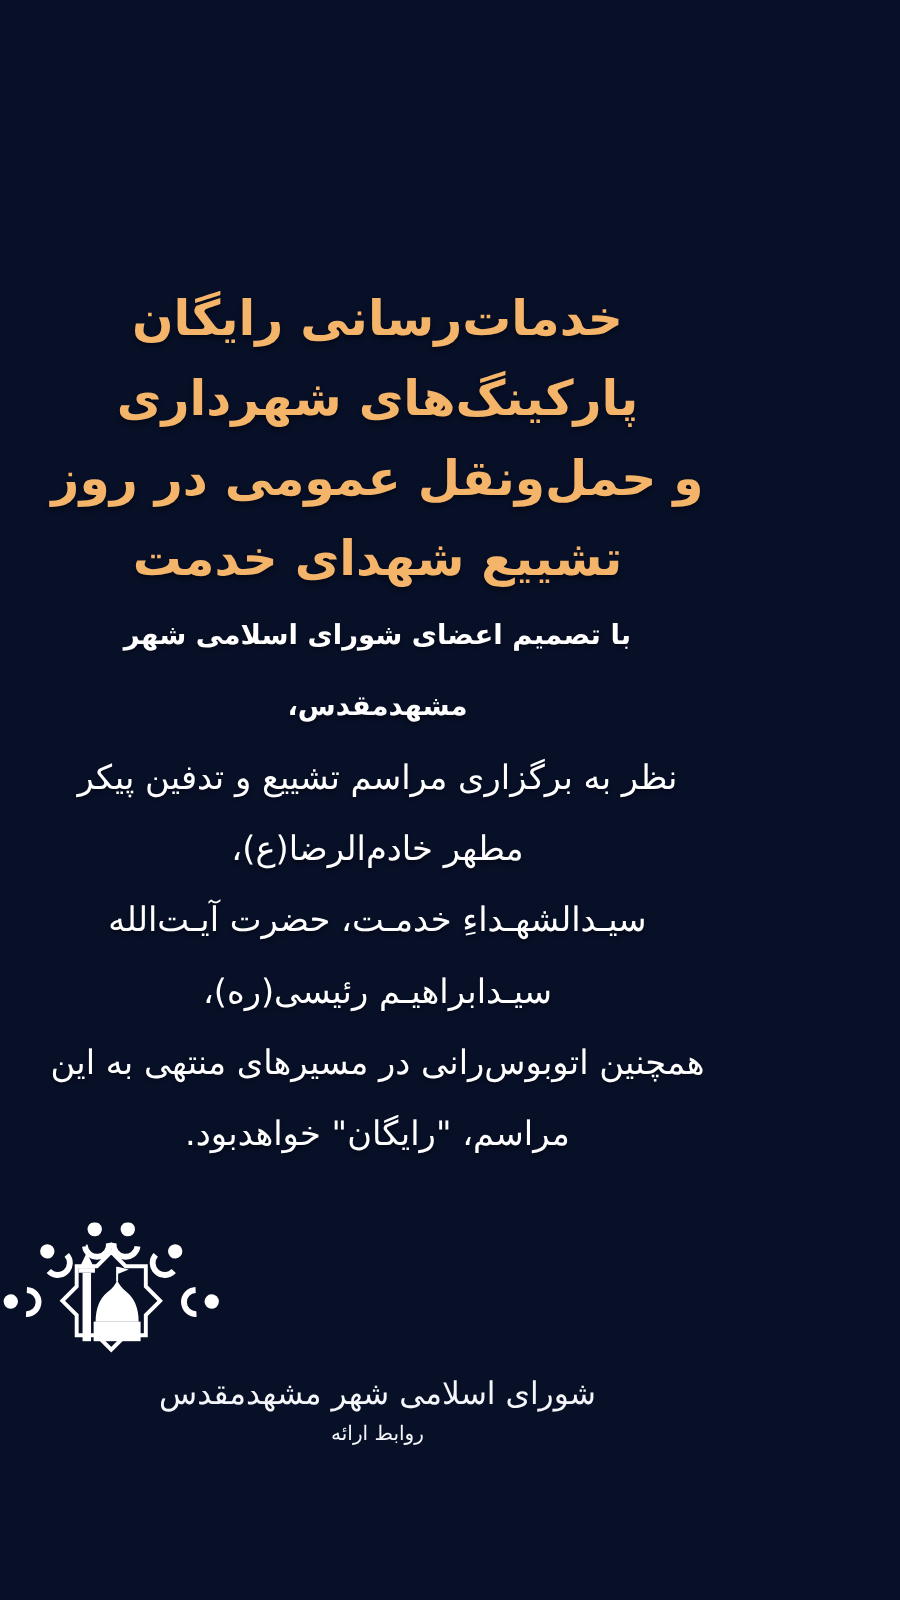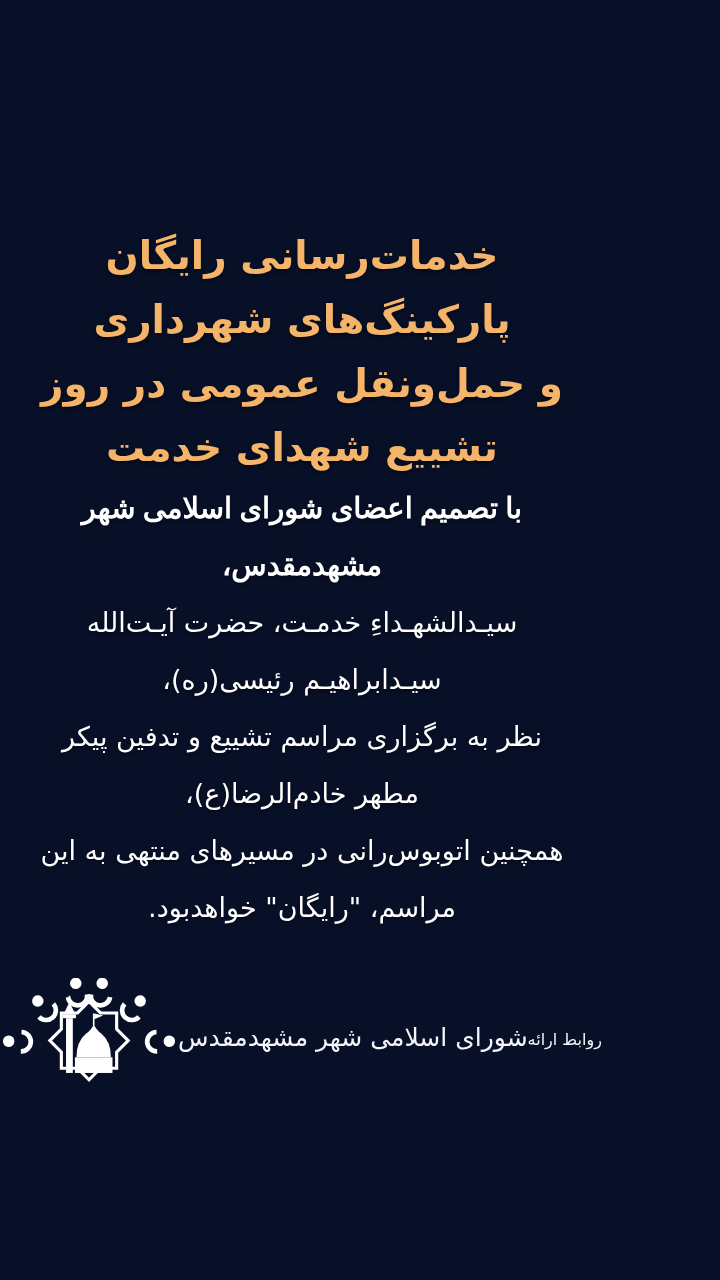--- a/index.html
+++ b/index.html
@@ -37,31 +37,29 @@
     direction: rtl;
     text-align: center;
     color: #ffffff;
     font-size: 27px;
     line-height: 57px;
     font-weight: 500;
     text-shadow: 0 2px 3px rgba(0,0,0,0.4);
   }
   .body-line.lead {
     font-weight: 700;
-    font-size: 29px;
-    font-family: Liberation Serif, serif;
+    font-size: 22px;
   }
   .logo-block {
     position: absolute;
     top: 978px;
     left: 0;
     right: 0;
     display: flex;
-    flex-direction: row;
-    align-items: center;
+    flex-direction: column;
   }
   .logo-icon svg { display: block; }
   .org-name {
     margin-top: 0px;
     direction: rtl;
     color: #f5f6fa;
     font-size: 25px;
     line-height: 34px;
     font-weight: 500;
     text-align: center;
@@ -81,22 +79,22 @@
 
 <div class="canvas">
 
   <div class="title-block">
     <div>خدمات‌رسانی رایگان پارکینگ‌های شهرداری</div>
     <div>و حمل‌ونقل عمومی در روز تشییع شهدای خدمت</div>
   </div>
 
   <div class="body-block">
     <div class="body-line lead">با تصمیم اعضای شورای اسلامی شهر مشهدمقدس،</div>
+    <div class="body-line">نظر به برگزاری مراسم تشییع و تدفین پیکر مطهر خادم‌الرضا(ع)،</div>
     <div class="body-line">سیـدالشهـداءِ خدمـت، حضرت آیـت‌الله سیـدابراهیـم رئیسی(ره)،</div>
-    <div class="body-line">نظر به برگزاری مراسم تشییع و تدفین پیکر مطهر خادم‌الرضا(ع)،</div>
     <div class="body-line">همچنین اتوبوس‌رانی در مسیرهای منتهی به این مراسم، "رایگان" خواهدبود.</div>
   </div>
 
   <div class="logo-block">
     <div class="logo-icon">
       <svg width="178" height="120" viewBox="0 0 340 230" xmlns="http://www.w3.org/2000/svg" fill="#ffffff">
         <defs>
           <g id="person">
             <circle cx="0" cy="-24" r="11"></circle>
             <path d="M -23 0 A 23 23 0 0 0 23 0 L 14 0 A 14 14 0 0 1 -14 0 Z"></path>

